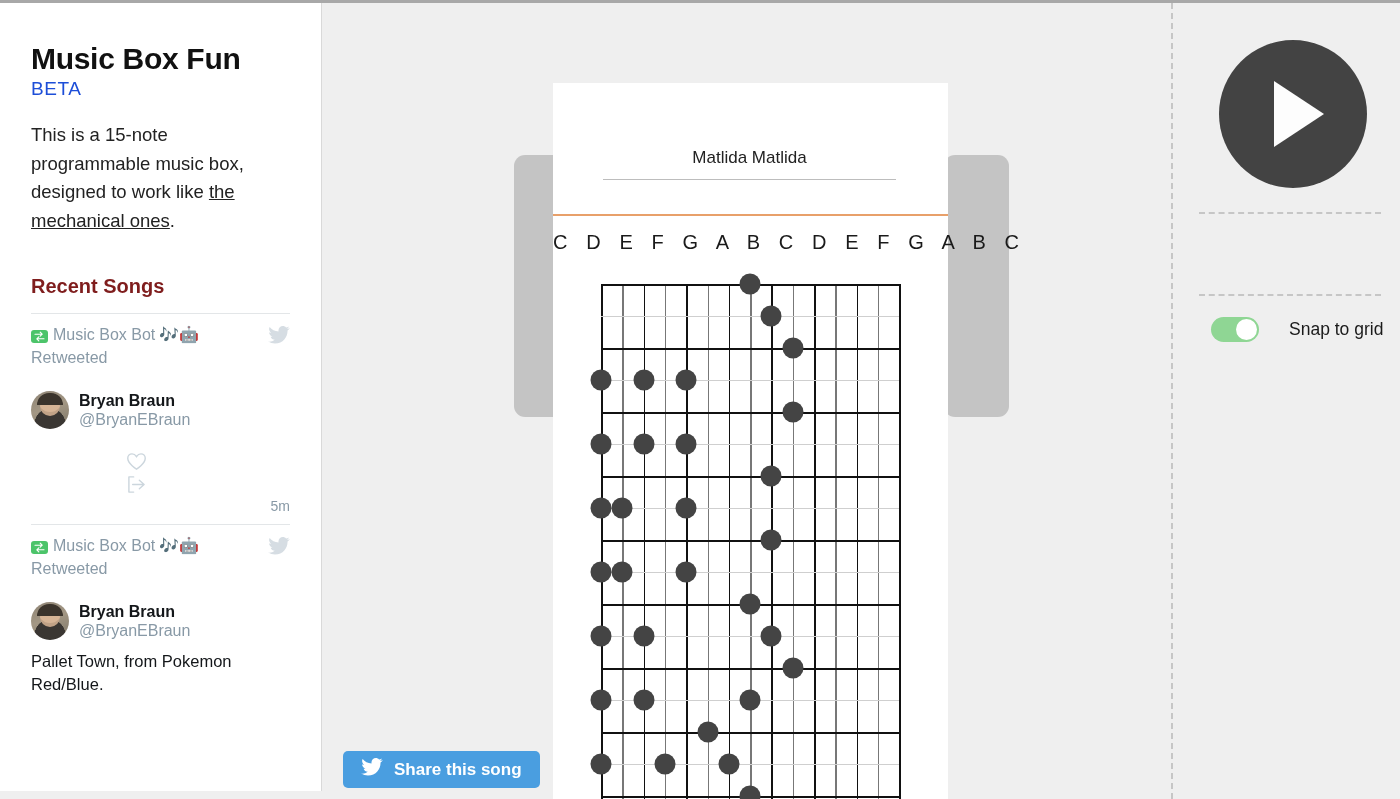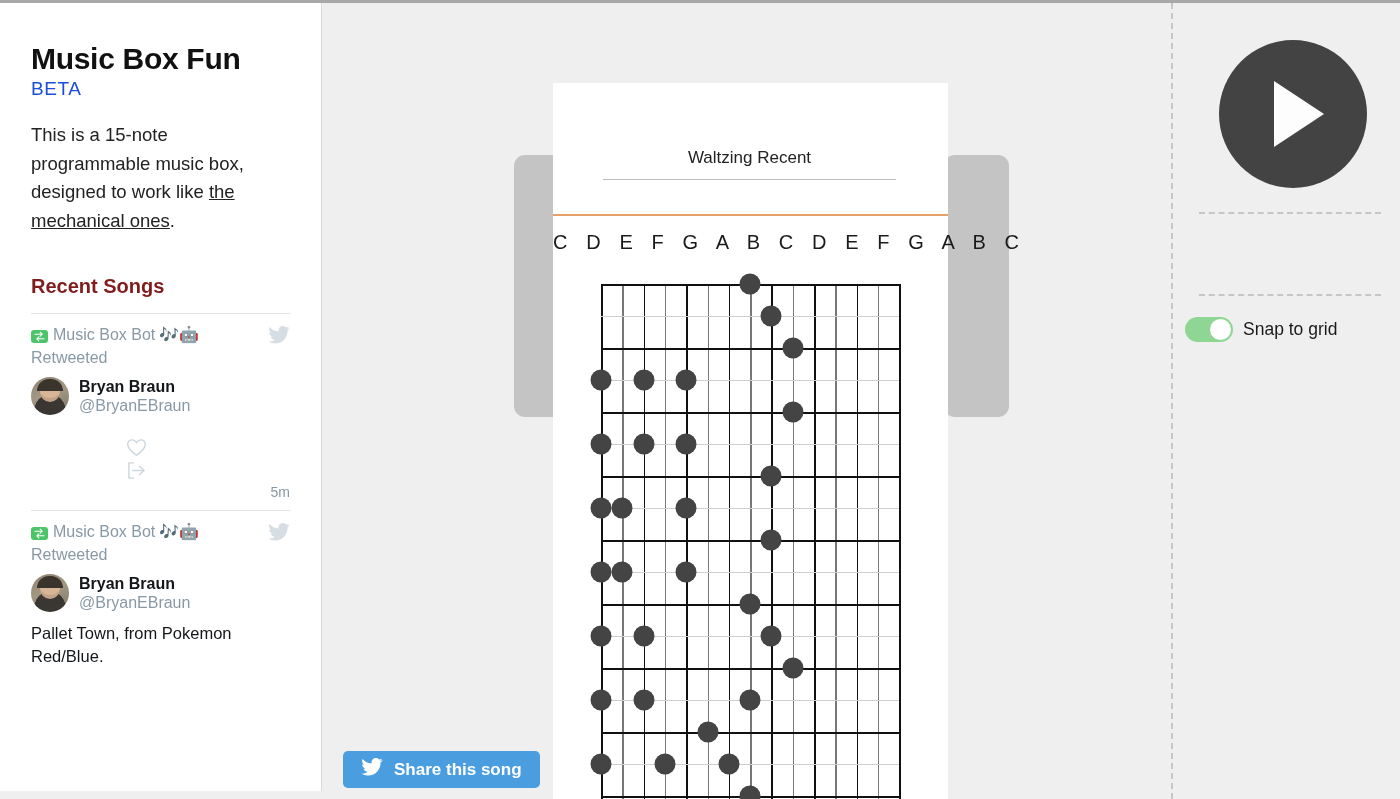--- a/index.html
+++ b/index.html
@@ -61,21 +61,21 @@
     display: flex; align-items: flex-start; justify-content: space-between;
   }
   .rt-text {
     font-size: 16px; color: #8899a6; line-height: 20px; max-width: 225px;
   }
   .rt-icon {
     display: inline-block; vertical-align: -3px; margin-right: 5px;
   }
   .bird { flex: 0 0 auto; margin-top: 1px; }
   .tweet-head {
-    display: flex; align-items: center; margin-top: 9px;
+    display: flex; align-items: center; margin-top: 23px;
   }
   .avatar {
     width: 38px; height: 38px; border-radius: 50%;
     background:
       radial-gradient(circle at 50% 34%, #e8c9a8 0 26%, rgba(0,0,0,0) 27%),
       radial-gradient(circle at 50% 86%, #3a3632 0 40%, rgba(0,0,0,0) 41%),
       linear-gradient(160deg, #8d8374 0%, #a39784 45%, #7b7465 100%);
     flex: 0 0 auto;
     position: relative; overflow: hidden;
   }
@@ -202,22 +202,22 @@
   .new-song-btn {
     position: absolute; left: 26px; top: 230px;
     width: 182px; height: 40px;
     background: #ffffff; border: 1px solid #d3d3d3; border-radius: 5px;
     display: flex; align-items: center; gap: 10px;
     padding-left: 14px;
     font-size: 17px; color: #222; cursor: pointer;
     font-family: "Liberation Sans", sans-serif;
   }
   .snap-row {
-    position: absolute; left: 12px; top: 314px;
-    display: flex; align-items: center; gap: 10px; justify-content: center;
+    position: absolute; left: 38px; top: 314px;
+    display: flex; align-items: center; gap: 30px; justify-content: center;
   }
   .toggle {
     width: 48px; height: 25px; border-radius: 13px;
     background: #8fd694; position: relative; cursor: pointer;
     flex: 0 0 auto;
   }
   .toggle .knob {
     position: absolute; right: 2px; top: 2px;
     width: 21px; height: 21px; border-radius: 50%; background: #fff;
   }
@@ -305,21 +305,21 @@
 
     </div>
   </aside>
 
   <main id="stage">
     <div class="roller left"></div>
     <div class="roller right"></div>
 
     <section class="sheet">
       <div class="song-title-wrap">
-        <div class="song-title">Waltzing Recent</div>
+        <div class="song-title">Matlida Matlida</div>
       </div>
       <div class="orange-rule"></div>
       <div class="note-letters">C D E F G A B C D E F G A B C</div>
 
       <div class="grid-wrap" id="grid" style="width: 298.2px;">
           <div class="gridline-v" style="left: 0px;"></div>
           <div class="gridline-v mid" style="left: 21.3px;"></div>
           <div class="gridline-v" style="left: 42.6px;"></div>
           <div class="gridline-v mid" style="left: 63.9px;"></div>
           <div class="gridline-v" style="left: 85.2px;"></div>

